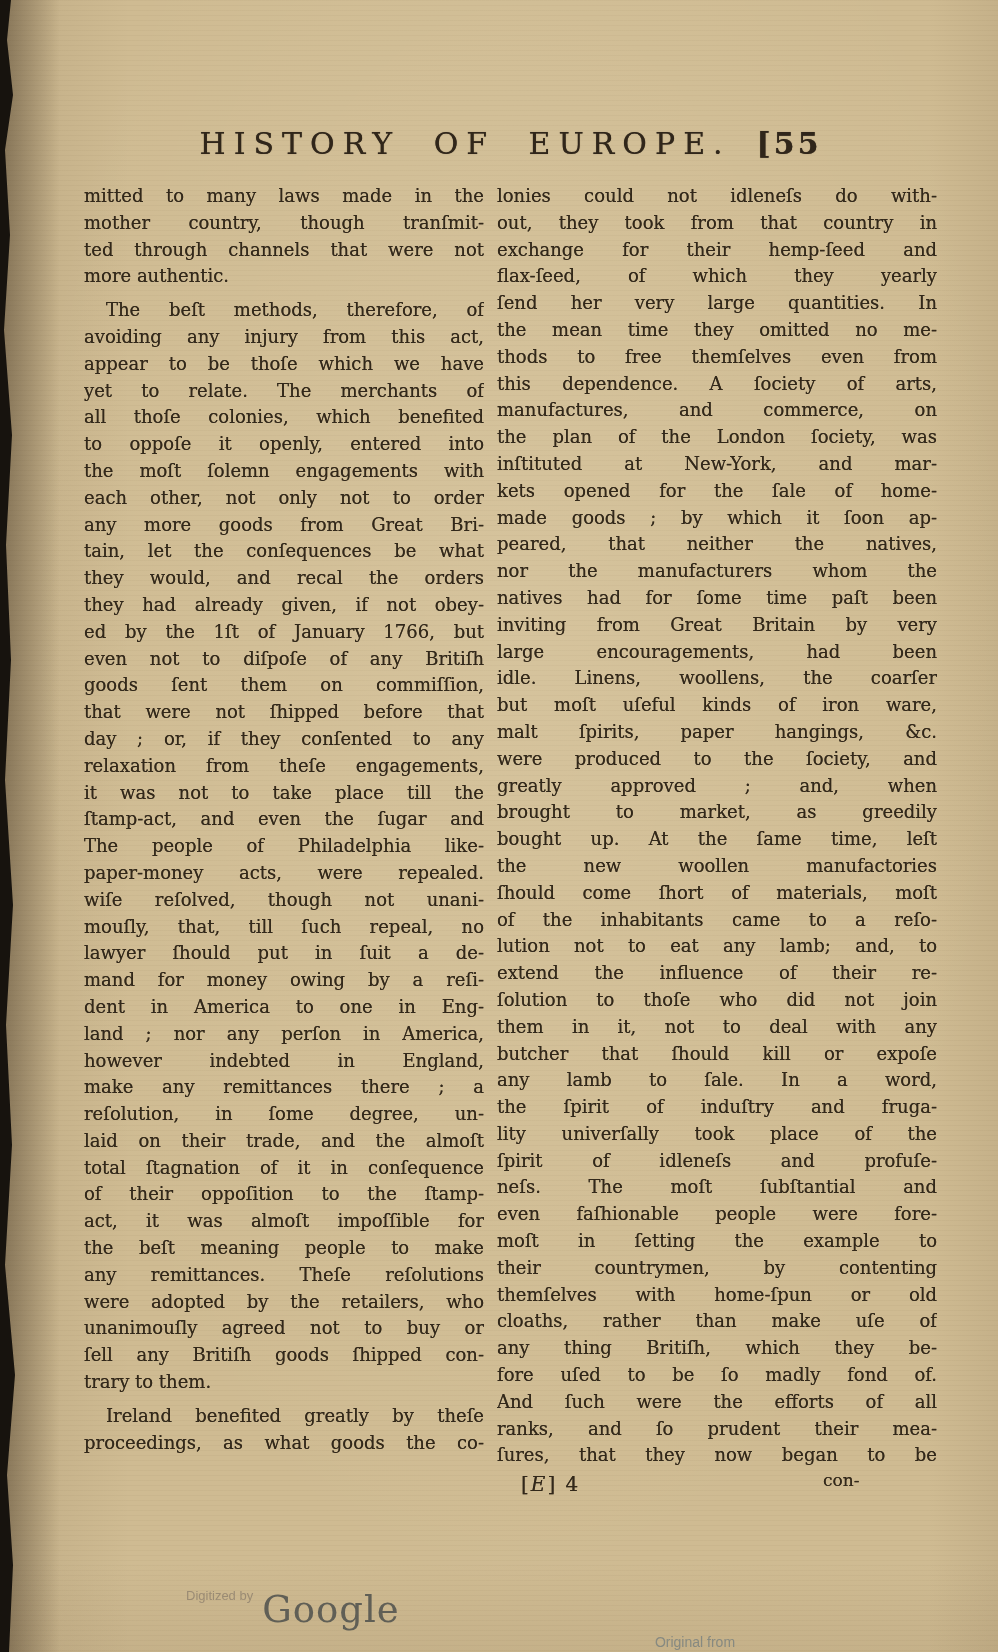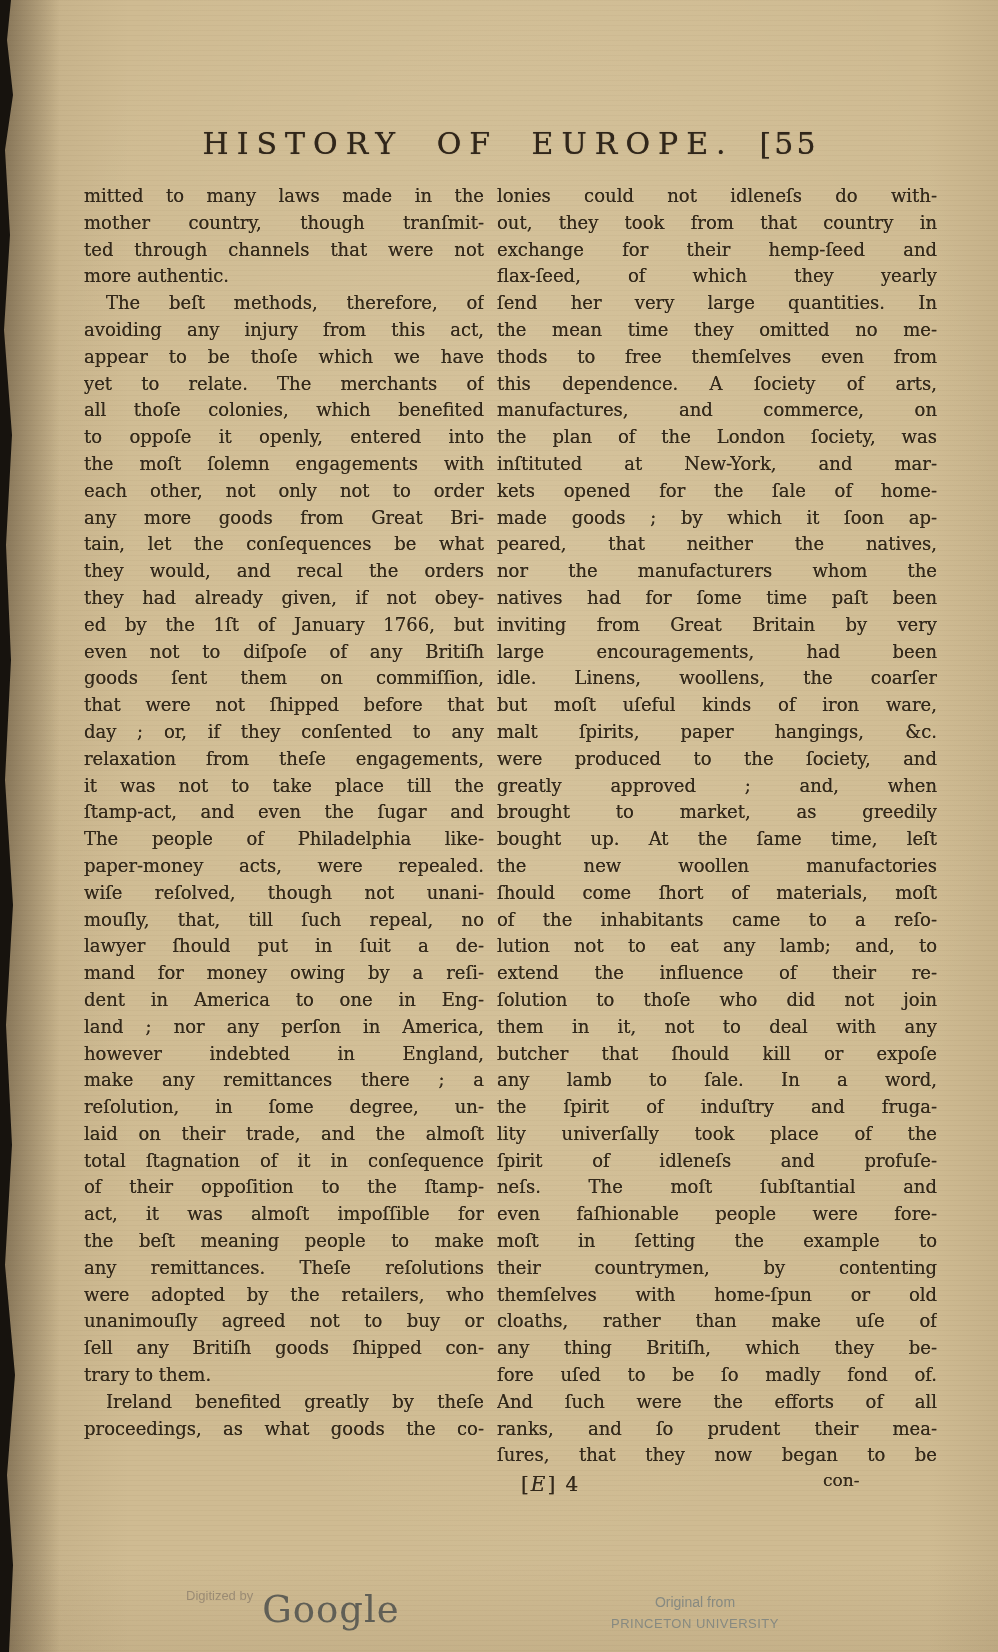--- a/index.html
+++ b/index.html
@@ -20,45 +20,45 @@
   }
   .binding-shadow{
     position:absolute;left:0;top:0;width:60px;height:1652px;
     background:linear-gradient(90deg, rgba(40,28,16,0.35), rgba(40,28,16,0) 100%);
   }
   .header{
     position:absolute;left:84px;width:853px;top:122px;height:44px;
     text-align:center;font-size:30px;line-height:44px;letter-spacing:8px;word-spacing:16px;
     color:#30261a;text-shadow:0 0 0.7px rgba(48,38,26,0.8);white-space:nowrap;
   }
-  .header .pagenum{margin-left:26px;letter-spacing:3px;word-spacing:0;}
+  .header .pagenum{margin-left:26px;letter-spacing:3px;word-spacing:0;font-weight:bold;}
   .col{position:absolute;top:183px;font-size:18px;}
   .col-left{left:84px;width:400px;}
   .col-right{left:497px;width:440px;}
   .line{
     height:26.8px;line-height:26.8px;overflow:hidden;
     text-align:justify;text-align-last:justify;
     text-shadow:0 0 0.6px rgba(48,38,26,0.75);
   }
   .line.e{text-align-last:left;}
-  .line.i{text-indent:22px;}
+  .line.i{text-indent:22px;margin-top:7px;}
   .footer-row{position:absolute;left:497px;width:440px;top:1470px;height:34px;font-size:20px;}
   .sig{position:absolute;left:24px;top:2px;letter-spacing:2px;text-shadow:0 0 0.6px rgba(48,38,26,0.75);}
   .sig .sigE{font-style:italic;}
   .catch{position:absolute;left:326px;top:0;font-size:17px;text-shadow:0 0 0.6px rgba(48,38,26,0.75);}
   .wm-left{
     position:absolute;left:186px;top:1588px;display:flex;align-items:flex-start;gap:9px;
   }
   .wm-digitized{font-family:"Liberation Sans", sans-serif;font-size:13px;color:rgba(146,132,112,0.85);}
   .wm-google{font-family:"DejaVu Serif", serif;font-size:37px;color:rgba(78,80,76,0.85);letter-spacing:1px;}
   .wm-right{
     position:absolute;left:565px;top:1592px;width:260px;text-align:center;
     font-family:"Liberation Sans", sans-serif;color:rgba(128,133,128,0.9);
   }
-  .wm-original{font-size:14px;line-height:20px;}
+  .wm-original{font-size:14px;line-height:20px;margin-top:40px;}
   .wm-institution{font-size:13px;line-height:24px;letter-spacing:0.5px;}
 </style>
 </head>
 <body>
 
 <div id="page">
 
   <div class="binding-shadow"></div>
   <div class="binding"></div>
 

